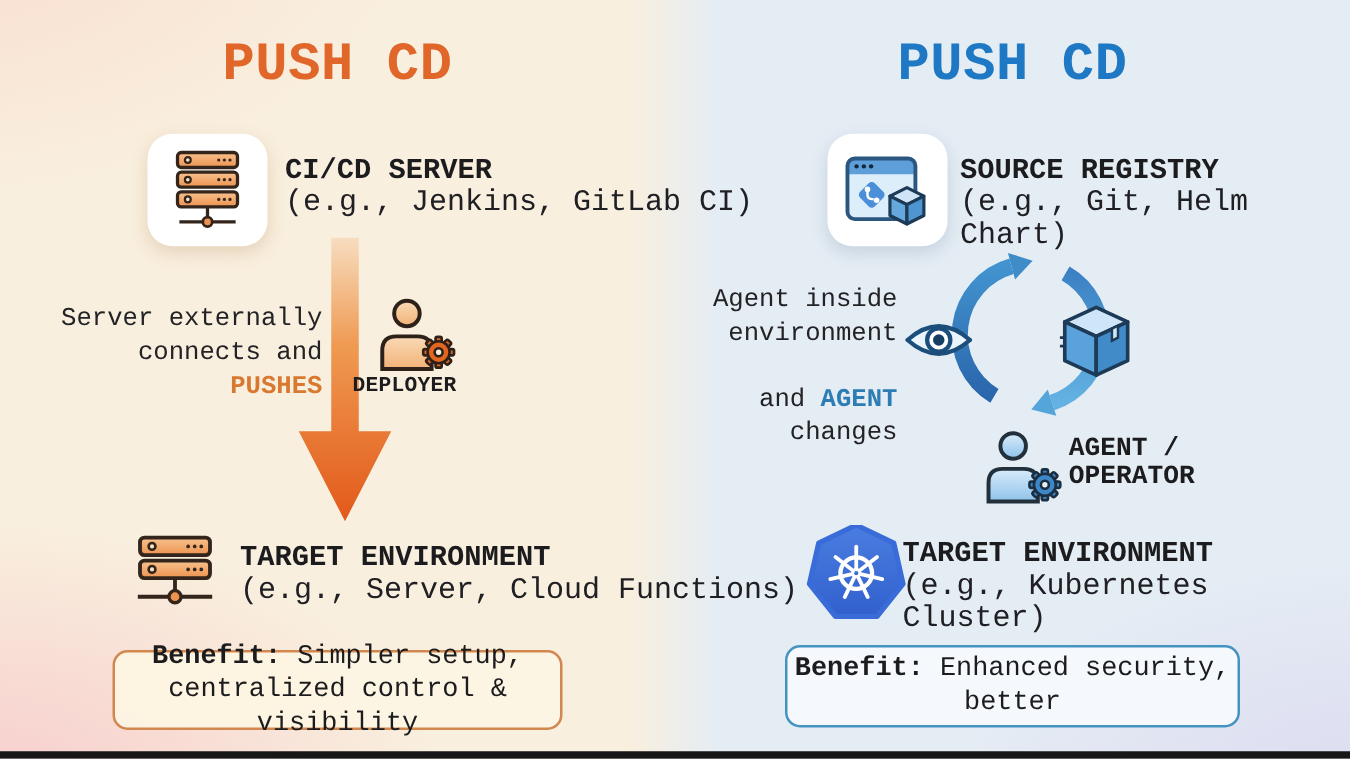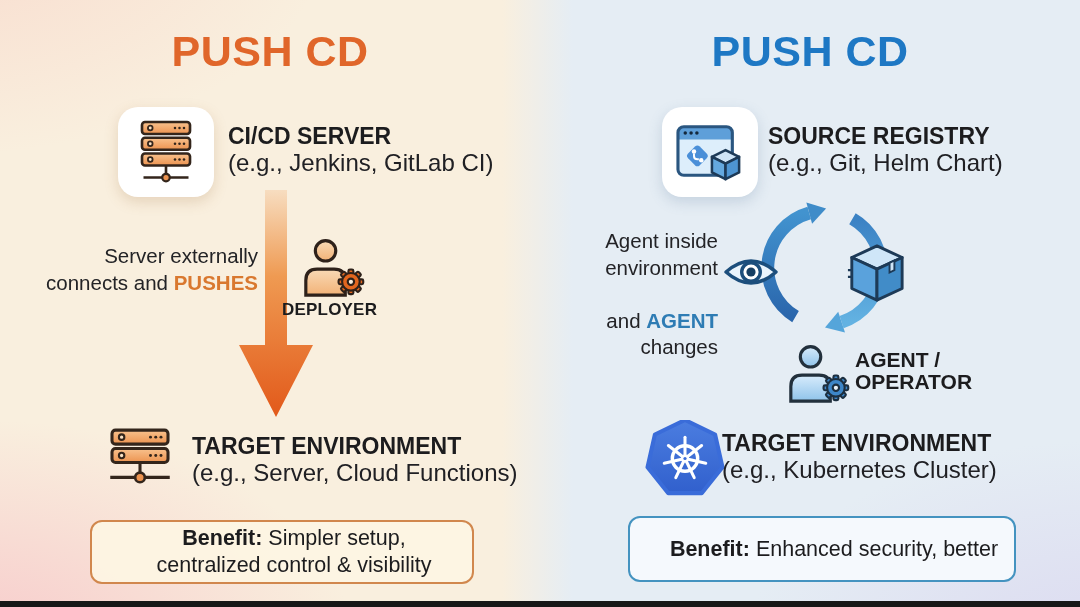--- a/index.html
+++ b/index.html
@@ -1,18 +1,18 @@
 <!DOCTYPE html>
 <html><head>
 <meta charset="utf-8">
 <style>
   html,body{margin:0;padding:0;background:#222;}
   .canvas{
     position:relative;width:1080px;height:607px;overflow:hidden;
-    font-family:Liberation Sans, sans-serif;color:#1c1c1e;
+    font-family:Liberation Mono, monospace;color:#1c1c1e;
     background:
       radial-gradient(900px 520px at -6% -12%, rgba(248,203,192,.55), rgba(248,203,192,0) 44%),
       radial-gradient(720px 430px at -2% 106%, rgba(246,183,193,.65), rgba(246,183,193,0) 52%),
       radial-gradient(720px 430px at 102% 108%, rgba(213,205,238,.6), rgba(213,205,238,0) 50%),
       linear-gradient(90deg,#f9efde 0%,#f9efde 46.5%,#e5edf4 53%,#e5edf4 100%);
   }
   .abs{position:absolute;}
   .bottom-bar{left:0;right:0;bottom:0;height:6px;background:#171717;}
 
   .col-title{width:540px;top:27px;text-align:center;font-size:43px;font-weight:700;letter-spacing:.5px;}
@@ -35,21 +35,21 @@
   .flow-pull{left:520px;top:228px;width:198px;line-height:26.5px;}
   .accent-orange{color:#d9782f;font-weight:700;}
   .accent-blue{color:#2e7cb4;font-weight:700;}
 
   .actor{width:104px;text-align:left;}
   .actor-push{left:282px;top:236px;}
   .actor-label{font-size:17px;font-weight:700;margin-top:2px;letter-spacing:.2px;}
   .agent-labels{left:855px;top:349px;font-size:21px;font-weight:700;line-height:22px;}
 
   .benefit{border-radius:12px;display:flex;align-items:center;justify-content:center;
-    text-align:center;font-size:21.5px;line-height:27px;padding-left:24px;}
+    text-align:center;font-size:21.5px;line-height:27px;}
   .benefit b{font-weight:700;}
   .benefit-push{left:90px;top:520px;width:356px;height:60px;border:2.5px solid #d1874d;background:rgba(253,245,227,.92);}
   .benefit-pull{left:628px;top:516px;width:360px;height:62px;border:2.5px solid #4493c0;background:rgba(245,250,253,.95);}
 
   svg{display:block;}
 </style>
 </head>
 <body>
 
 <div class="canvas">

